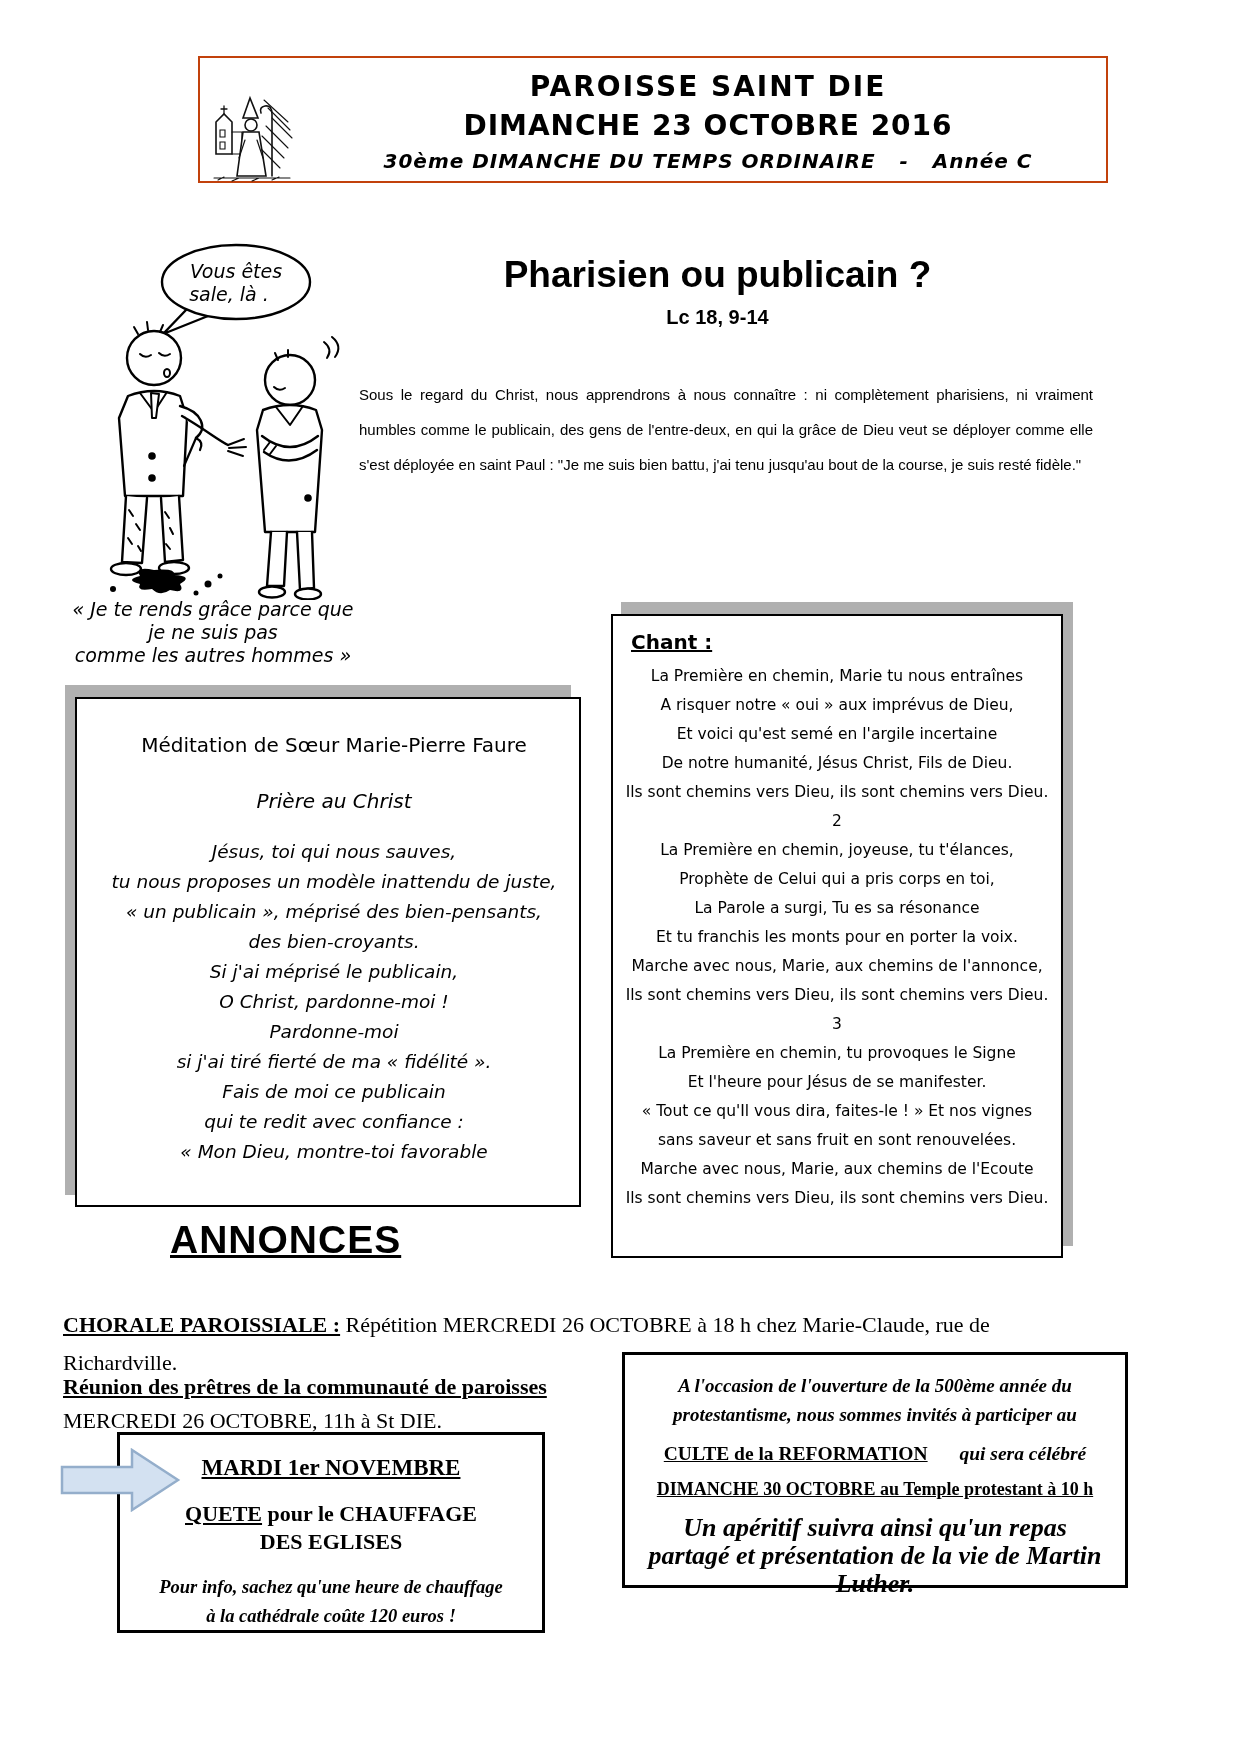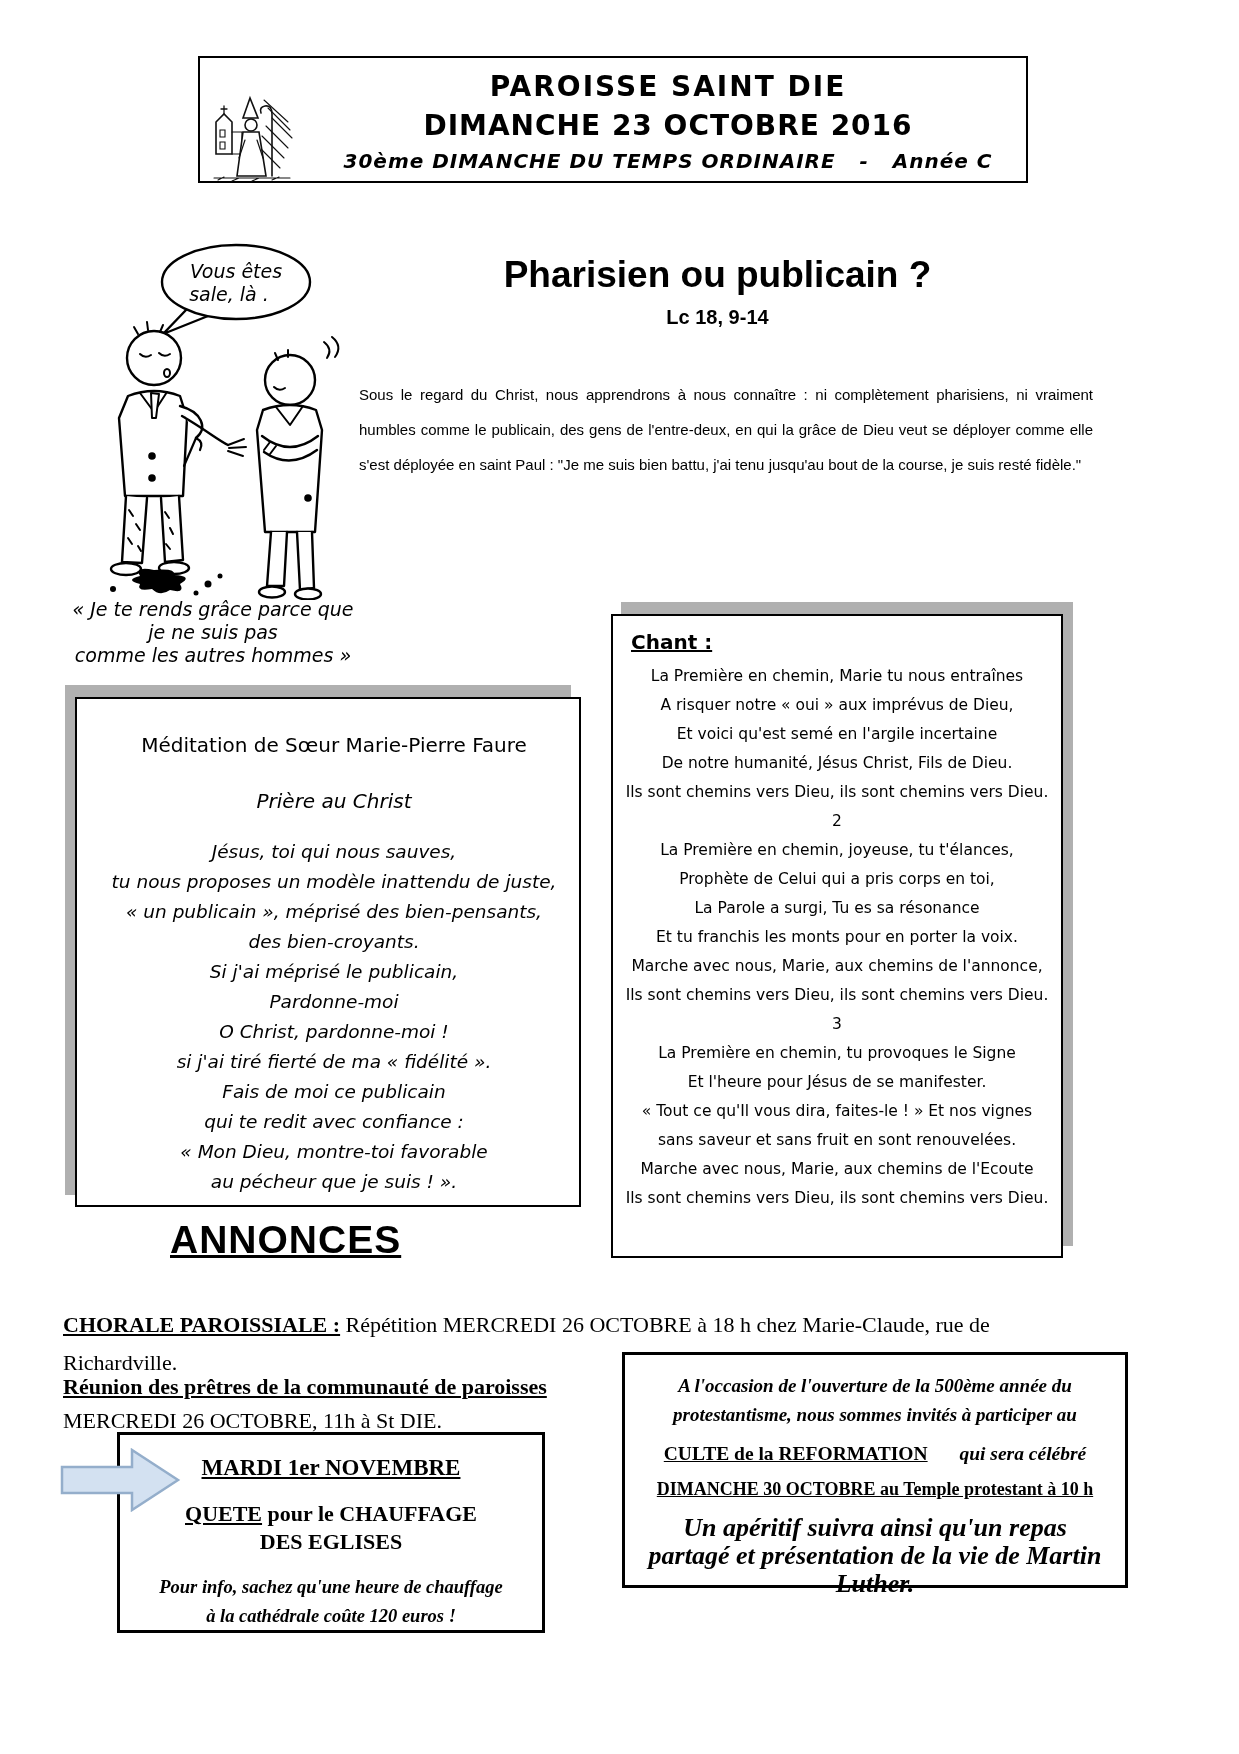--- a/index.html
+++ b/index.html
@@ -1,21 +1,21 @@
 <!DOCTYPE html>
 <html><head>
 <meta charset="utf-8">
 <style>
   html,body{margin:0;padding:0;background:#fff;}
   .page{position:relative;width:1239px;height:1754px;background:#fff;overflow:hidden;
         font-family:"Liberation Sans",sans-serif;color:#000;}
 
   
-  .header-box{position:absolute;left:198px;top:56px;width:830px;height:127px;
-              border:2px solid #000000;box-sizing:border-box;}
+  .header-box{position:absolute;left:198px;top:56px;width:910px;height:127px;
+              border:2px solid #c2410c;box-sizing:border-box;}
   .logo{position:absolute;left:12px;top:34px;width:82px;height:90px;}
   .header-text{margin-left:110px;text-align:center;padding-top:12px;
                font-family:"DejaVu Sans",sans-serif;}
   .h-title{font-size:28px;font-weight:bold;letter-spacing:2px;}
   .h-date{font-size:28px;font-weight:bold;letter-spacing:1px;margin-top:6px;}
   .h-sub{font-size:20px;font-weight:bold;font-style:italic;margin-top:7px;letter-spacing:1px;}
 
   
   .cartoon{position:absolute;left:66px;top:240px;width:294px;height:360px;}
   .cartoon path,.cartoon circle,.cartoon ellipse,.cartoon line{vector-effect:none;}
@@ -177,27 +177,26 @@
 
   <div class="box meditation">
     <div class="med-title">Méditation de Sœur Marie-Pierre Faure</div>
     <div class="med-sub">Prière au Christ</div>
     <div class="med-lines">
       <div>Jésus, toi qui nous sauves,</div>
       <div>tu nous proposes un modèle inattendu de juste,</div>
       <div>« un publicain », méprisé des bien-pensants,</div>
       <div>des bien-croyants.</div>
       <div>Si j'ai méprisé le publicain,</div>
+      <div>O Christ, pardonne-moi !</div>
       <div>Pardonne-moi</div>
-      <div>O Christ, pardonne-moi !</div>
       <div>si j'ai tiré fierté de ma « fidélité ».</div>
       <div>Fais de moi ce publicain</div>
       <div>qui te redit avec confiance :</div>
       <div>« Mon Dieu, montre-toi favorable</div>
-      <div>au pécheur que je suis ! ».</div>
     </div>
   </div>
 
   <div class="box chant">
     <span class="chant-label">Chant :</span>
     <div class="chant-lines">
       <div>La Première en chemin, Marie tu nous entraînes</div>
       <div>A risquer notre « oui » aux imprévus de Dieu,</div>
       <div>Et voici qu'est semé en l'argile incertaine</div>
       <div>De notre humanité, Jésus Christ, Fils de Dieu.</div>

